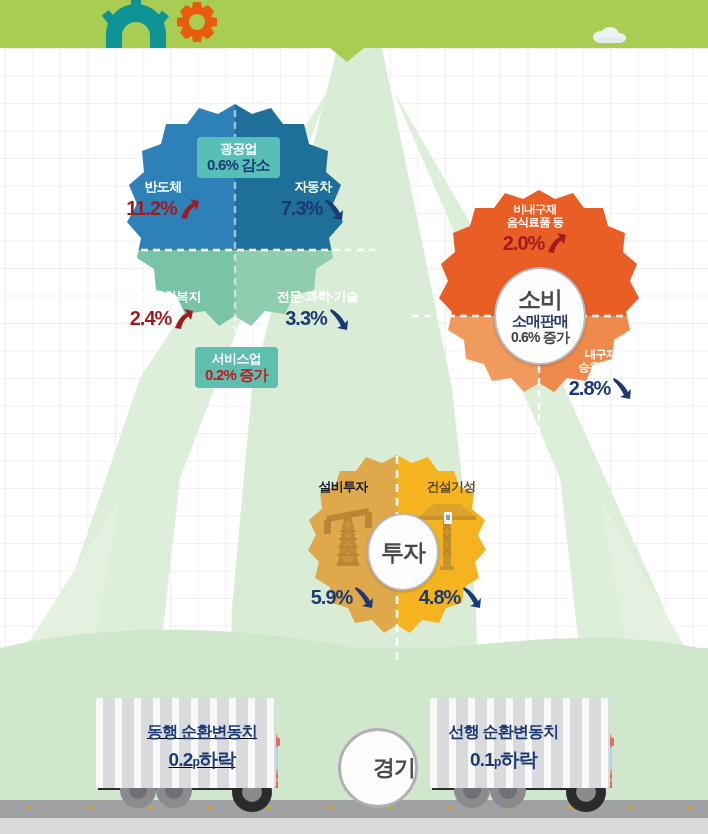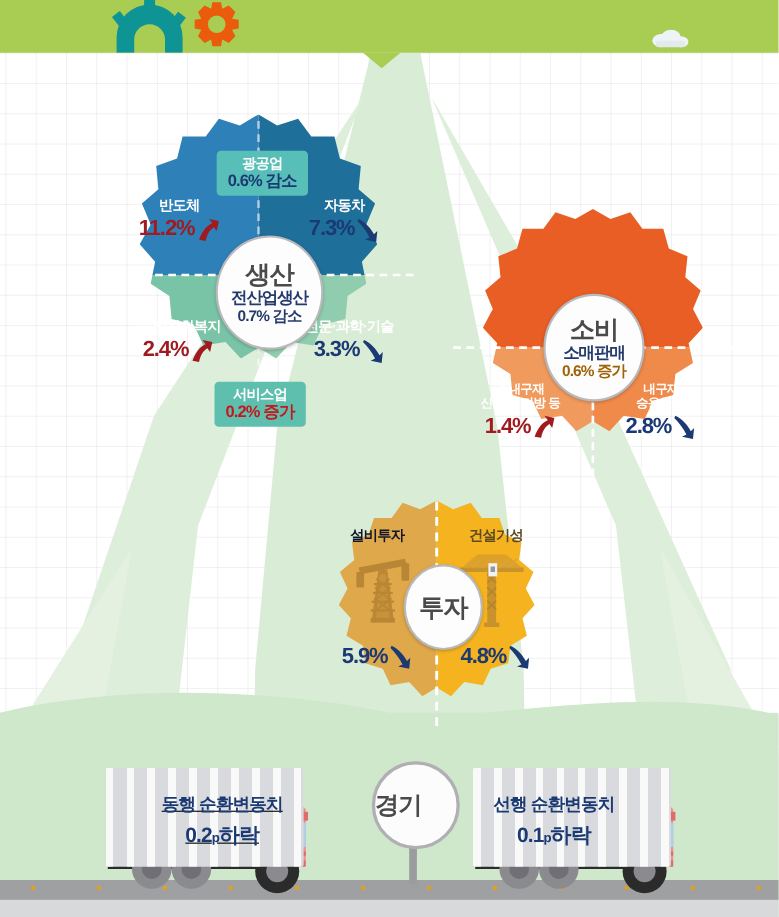--- a/index.html
+++ b/index.html
@@ -107,21 +107,21 @@
     color: #233a6c;
     letter-spacing: -1px;
     margin-top: 1px;
   }
   .hub-val {
     font-size: 14px;
     font-weight: bold;
     letter-spacing: -0.8px;
     margin-top: 1px;
   }
-  .hub-val.up { color: #a16207; }
+  .hub-val.up { color: #404040; }
   .hub-val.down { color: #233a6c; }
 
   
   .item {
     position: absolute;
     text-align: center;
     line-height: 1.12;
     white-space: nowrap;
   }
   .item-name {
@@ -207,28 +207,28 @@
 
   .sign-post {
     position: absolute;
     left: 372px; top: 740px;
     width: 7px; height: 64px;
     background: #9b9ba0;
     z-index: 9;
   }
   .sign-circle {
     position: absolute;
-    left: 338px; top: 692px;
+    left: 338px; top: 728px;
     width: 74px; height: 74px;
     border-radius: 50%;
     background: #fcfcfc;
     border: 3px solid #b0b0b4;
     display: flex;
     align-items: center;
-    justify-content: flex-start;
+    justify-content: flex-end;
     z-index: 10;
   }
   .sign-label {
     font-size: 22px;
     font-weight: bold;
     color: #4a4a4a;
     letter-spacing: -1px;
   }
 
   .cargo {
@@ -379,25 +379,20 @@
   <div class="item" style="left:245px; top:290px; width:145px; z-index:6">
     <div class="item-name">전문·과학·기술</div>
     <div class="item-row">
       <span class="item-val down">3.3%</span>
       <svg class="arrow" viewBox="0 0 22 24">
         <path d="M2 4 C6 8, 10 13, 13 19 L9 21 L19 23 L20 13 L17 16 C14 10, 9 5, 3 2 Z" fill="#1b3a74"></path>
       </svg>
     </div>
   </div>
 
-  <div class="hub" style="left:196px; top:214px; width:94px; height:100px; z-index:7">
-    <div class="hub-title">생산</div>
-    <div class="hub-sub">전산업생산</div>
-    <div class="hub-val down">0.7% 감소</div>
-  </div>
 
   <div class="gear-wrap" style="left:404px; top:186px; width:270px; height:270px; z-index:4">
     <svg viewBox="0 0 270 270" width="270" height="270">
       <defs>
         <clipPath id="clipCons">
           <path d="M135 4
             L151 13 L169 7 L180 22 L199 22 L204 40 L221 47 L219 66 L233 78 L226 95
             L235 112 L222 126 L226 144 L210 154 L208 173 L190 178 L182 195 L163 192
             L150 206 L135 197 L120 206 L107 192 L88 195 L80 178 L62 173 L60 154
             L44 144 L48 126 L35 112 L44 95 L37 78 L51 66 L49 47 L66 40 L71 22
@@ -407,31 +402,31 @@
       <g clip-path="url(#clipCons)">
         <rect x="0" y="0" width="270" height="130" fill="#e85e24"></rect>
         <rect x="0" y="130" width="135" height="140" fill="#f09a5d"></rect>
         <rect x="135" y="130" width="135" height="140" fill="#ef8a4a"></rect>
       </g>
       <line x1="8" y1="130" x2="262" y2="130" stroke="#ffffff" stroke-width="2.4" stroke-dasharray="7 5"></line>
       <line x1="135" y1="132" x2="135" y2="262" stroke="#ffffff" stroke-width="2.4" stroke-dasharray="7 5"></line>
     </svg>
   </div>
 
-
-  <div class="item" style="left:412px; top:348px; width:122px; z-index:6">
-    <div class="item-name2">준내구재</div>
-    <div class="item-name2">신발 및 가방 등</div>
-    <div class="item-row">
-      <span class="item-val up">1.4%</span>
+  <div class="item" style="left:470px; top:203px; width:130px; z-index:6">
+    <div class="item-name2">비내구재</div>
+    <div class="item-name2">음식료품 등</div>
+    <div class="item-row">
+      <span class="item-val up">2.0%</span>
       <svg class="arrow" viewBox="0 0 22 24">
         <path d="M3 21 C6 13, 10 8, 15 6 L12 2 L21 4 L19 13 L16.5 9.5 C13 11.5, 10 16, 9 22 Z" fill="#9f1b1f"></path>
       </svg>
     </div>
   </div>
+
 
   <div class="item" style="left:545px; top:348px; width:112px; z-index:6">
     <div class="item-name2">내구재</div>
     <div class="item-name2">승용차 등</div>
     <div class="item-row">
       <span class="item-val down">2.8%</span>
       <svg class="arrow" viewBox="0 0 22 24">
         <path d="M2 4 C6 8, 10 13, 13 19 L9 21 L19 23 L20 13 L17 16 C14 10, 9 5, 3 2 Z" fill="#1b3a74"></path>
       </svg>
     </div>

